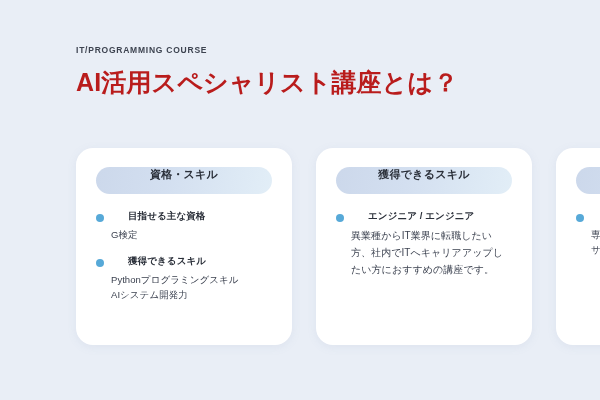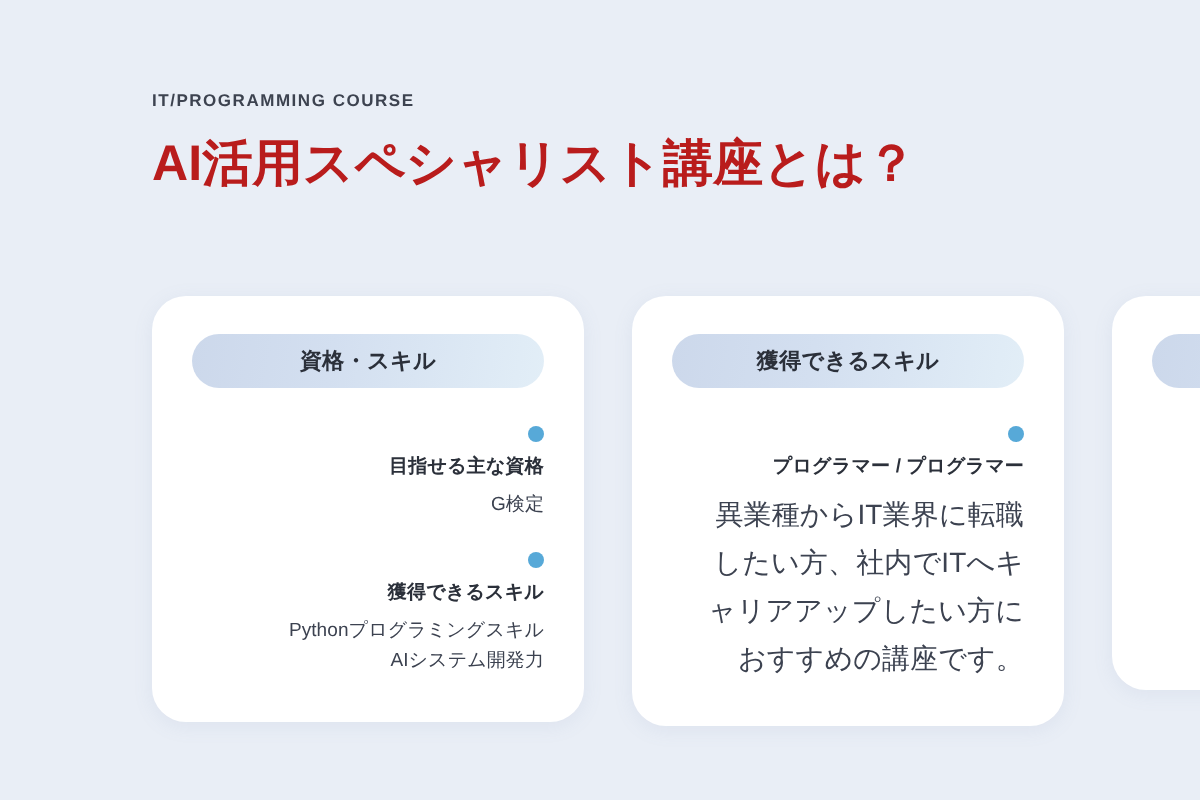--- a/index.html
+++ b/index.html
@@ -65,73 +65,71 @@
     padding: 19px 20px 22px 20px;
     box-shadow: 0 2px 10px rgba(120, 140, 180, 0.10);
     flex: 0 0 auto;
   }
 
   .pill {
     height: 27px;
     border-radius: 14px;
     background: linear-gradient(100deg, #ccd8eb 0%, #d3dff0 40%, #e2eef7 100%);
     display: flex;
-    align-items: center;
+    align-items: flex-start;
     justify-content: center;
     margin-bottom: 16px;
   }
   .pill-label {
     font-size: 11px;
     font-weight: bold;
     color: #2b303a;
     letter-spacing: 0.02em;
     white-space: nowrap;
   }
 
   .group {
     margin-bottom: 13px;
   }
   .group:last-child {
     margin-bottom: 0;
   }
 
   .group-head {
     display: flex;
-    align-items: flex-end;
-    gap: 7px;
+    align-items: center;
+    gap: 24px;
     margin-bottom: 4px;
-    flex-direction: column;
   }
   .dot {
     width: 8px;
     height: 8px;
     border-radius: 50%;
     background: #57a9d8;
     flex: 0 0 auto;
     margin-top: 3px;
   }
   .group-title {
     font-size: 9.5px;
     font-weight: bold;
     color: #2b303a;
     line-height: 1.35;
     letter-spacing: 0.01em;
   }
   .group-body {
     padding-left: 15px;
-    text-align: right;
   }
   .item {
     font-size: 9.5px;
     color: #3c4250;
     line-height: 1.62;
     letter-spacing: 0.005em;
   }
   .para {
-    font-size: 14px;
+    font-size: 10px;
     color: #3c4250;
     line-height: 1.72;
     letter-spacing: 0.005em;
   }
 
   
   .card-clipped {
     width: 216px;
   }
 </style>
@@ -175,21 +173,21 @@
     </div>
 
     <div class="card">
       <div class="pill">
         <span class="pill-label">獲得できるスキル</span>
       </div>
 
       <div class="group">
         <div class="group-head">
           <span class="dot"></span>
-          <span class="group-title">プログラマー / プログラマー</span>
+          <span class="group-title">エンジニア / エンジニア</span>
         </div>
         <div class="group-body">
           <div class="para">異業種からIT業界に転職したい方、社内でITへキャリアアップしたい方におすすめの講座です。</div>
         </div>
       </div>
     </div>
 
     <div class="card card-clipped">
       <div class="pill">
         <span class="pill-label"></span>

